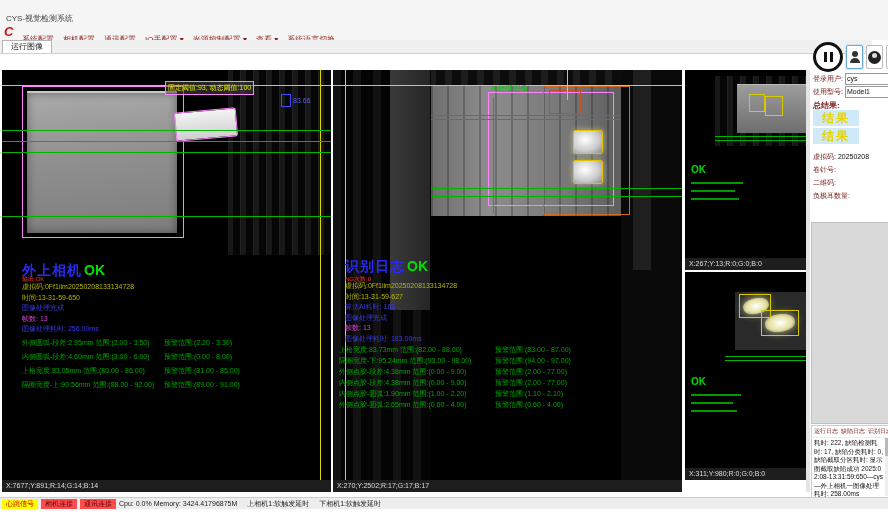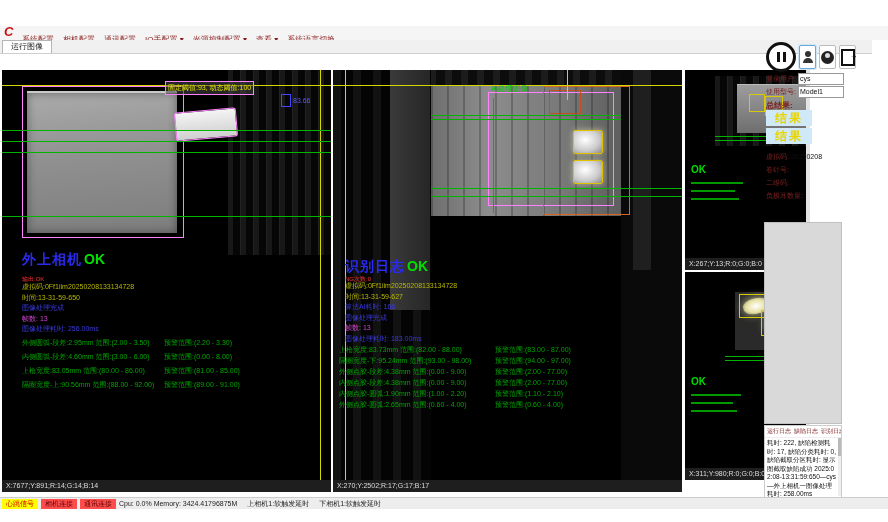--- a/index.html
+++ b/index.html
@@ -89,21 +89,21 @@
   .s1-part{position:absolute;left:52px;top:14px;width:70px;height:48px;
            background:linear-gradient(180deg,#9d9d9d,#6e6e6e);border-top:1px solid #bbb;}
   .ybox{position:absolute;border:1px solid #d8c800;}
   .s2-zone{position:absolute;left:50px;top:20px;width:72px;height:58px;background:#2a2a2a;}
   .blob{position:absolute;border-radius:45%;
         background:radial-gradient(#ffffff,#e6e0a0 55%,#666);box-shadow:0 0 8px rgba(255,255,180,.7);}
 
   .splitter{position:absolute;left:806px;top:70px;width:4px;height:422px;background:#e4e4e4;}
 
   
-  .sidepanel{position:absolute;left:764px;top:40px;width:69px;height:457px;}
+  .sidepanel{position:absolute;left:811px;top:40px;width:69px;height:457px;}
   .btnrow{position:absolute;left:2px;top:2px;display:flex;align-items:center;}
   .pause-btn{width:24px;height:24px;border:3px solid #111;border-radius:50%;background:#fff;
              display:flex;align-items:center;justify-content:center;gap:3px;}
   .pause-btn i{display:block;width:3px;height:10px;background:#111;}
   .sm-btn{width:15px;height:22px;border:1px solid #bbb;background:#fff;border-radius:2px;margin-left:3px;
           display:flex;flex-direction:column;align-items:center;justify-content:center;}
   .sm-btn.sel{border:1px solid #6aa8d8;box-shadow:0 0 0 1px #cfe6f5;}
   .p-head{width:6px;height:6px;border-radius:50%;background:#333;}
   .p-body{width:10px;height:5px;border-radius:5px 5px 0 0;background:#333;margin-top:1px;}
   .p-circle{width:13px;height:13px;border-radius:50%;background:#222;position:relative;}
@@ -132,20 +132,23 @@
   .badge{display:inline-block;height:10px;line-height:10px;padding:0 4px;margin-right:3px;font-size:7px;}
   .statusbar .yellow{background:#ffff00;color:#cc0000;}
   .statusbar .red{background:#ff4d4d;color:#5a0000;}
   .sb-text{margin-right:10px;white-space:nowrap;}
 </style>
 </head>
 <body>
 
 <div id="app">
 
+  <div class="titlebar">
+    <span class="title">CYS-视觉检测系统</span>
+  </div>
 
   <div class="menubar">
     <span class="logo">C</span>
     <span class="menu-items">
       
     <span>系统配置</span><span>相机配置</span><span>通讯配置</span><span>IO手配置 ▾</span><span>光源控制配置 ▾</span><span>查看 ▾</span><span>系统语言切换</span></span>
   </div>
 
   <div class="tabrow">
     <span class="tab">运行图像</span>
@@ -162,21 +165,21 @@
     <div class="gline" style="left:0;top:60px;width:329px;"></div>
     <div class="gline" style="left:0;top:71px;width:329px;"></div>
     <div class="gline" style="left:0;top:82px;width:329px;"></div>
     <div class="gline" style="left:0;top:146px;width:329px;"></div>
     <div class="l-threshold">固定阈值:93, 动态阈值:100</div>
     <div class="l-bluetag">
       <span class="sq"></span>
       <span class="tx">83.66</span>
     </div>
 
-    <div class="cam-title" style="left:20px;top:181px;">
+    <div class="cam-title" style="left:20px;top:192px;">
       <span>外上相机</span><span class="ok">OK</span>
     </div>
     <div class="cam-sub" style="left:20px;top:205px;">输出:OK</div>
 
     <div class="iblock" style="left:20px;top:212px;">
 
     <div class="iline yellow">虚拟码:0Ff1iim20250208133134728</div>
         <div class="iline yellow">时间:13-31-59-650</div>
         <div class="iline blue">图像处理完成</div>
         <div class="iline magenta">帧数: 13</div>

